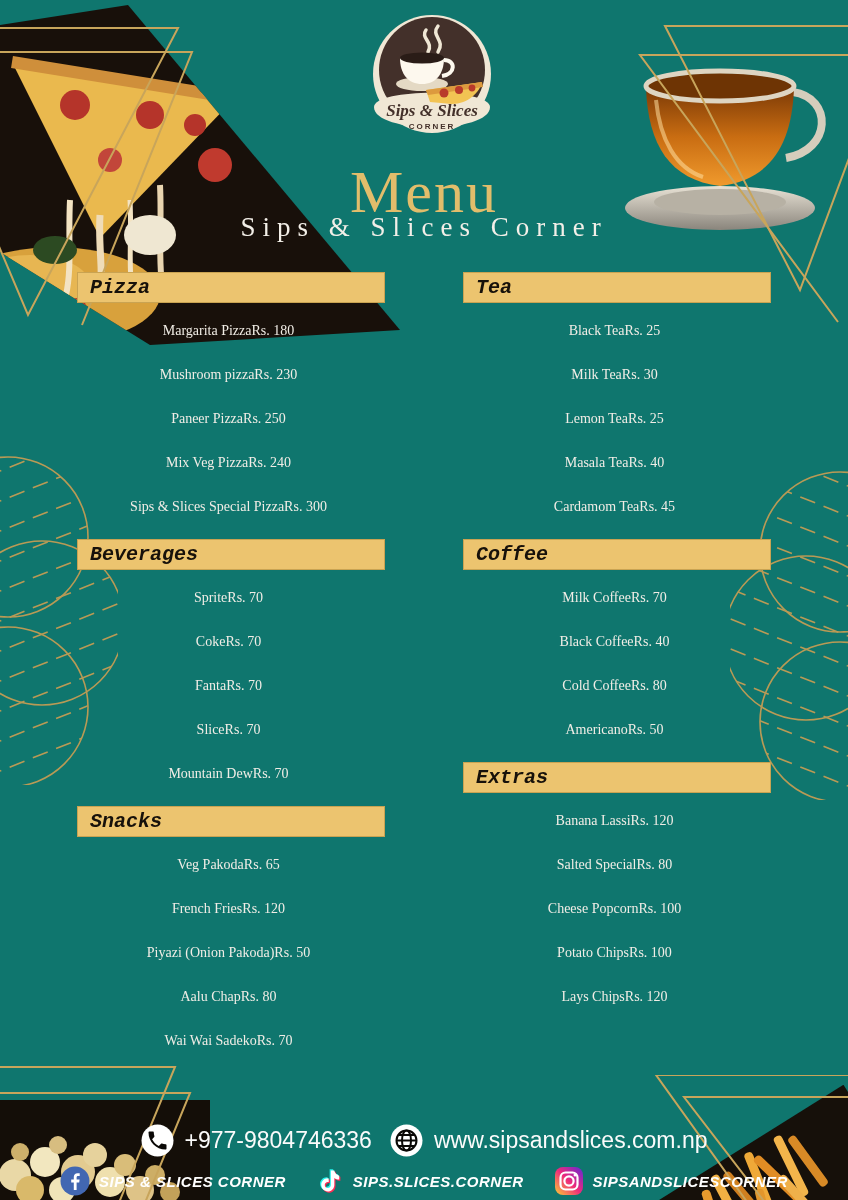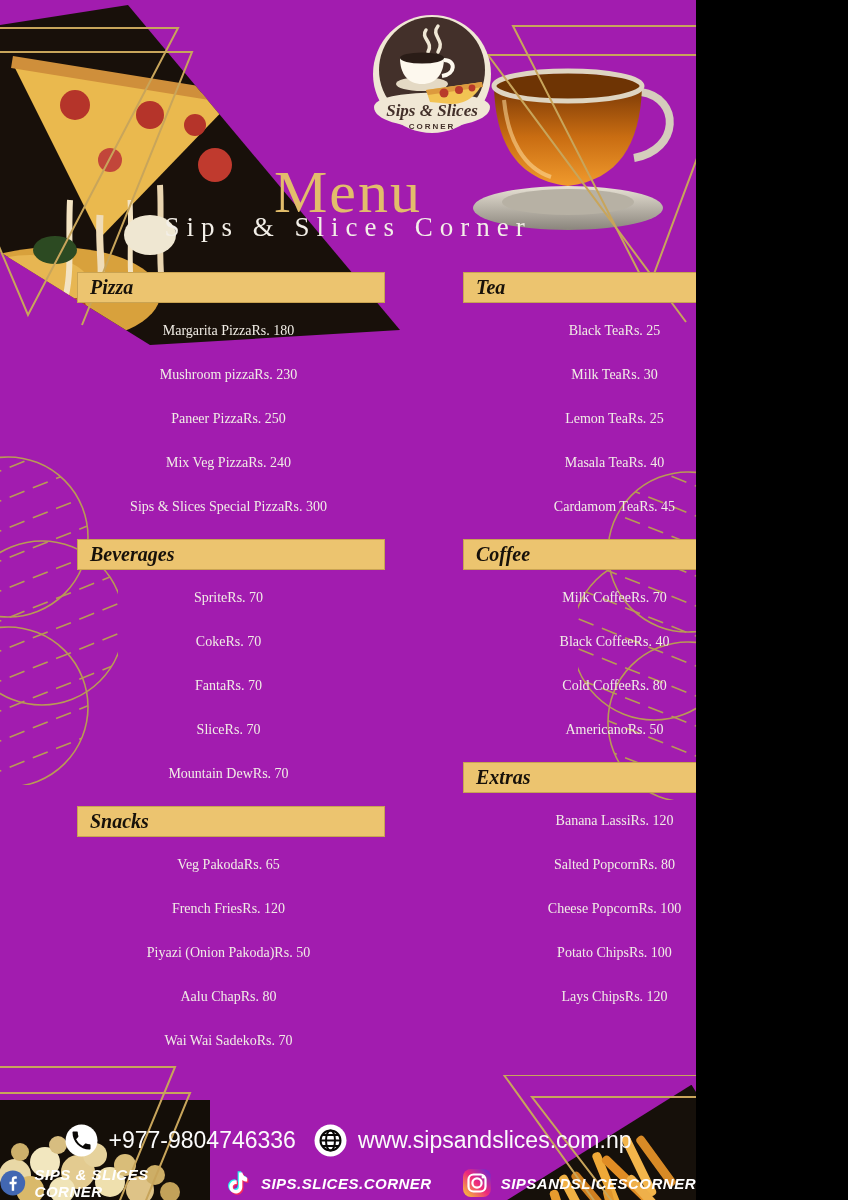--- a/index.html
+++ b/index.html
@@ -1,33 +1,33 @@
 <!DOCTYPE html>
 <html><head>
 <meta charset="utf-8">
 <style>
   html,body{margin:0;padding:0;background:#000;}
-  .page{position:relative;width:696px;height:1200px;background:#a21caf;overflow:hidden;
+  .page{position:relative;width:848px;height:1200px;background:#0f766e;overflow:hidden;
         font-family:"Liberation Serif",serif;}
   
   .deco{position:absolute;pointer-events:none;}
   .gold-line{stroke:#c8a55b;stroke-width:2;fill:none;}
   
   .logo{position:absolute;left:364px;top:12px;width:136px;height:132px;}
   .page-title{position:absolute;left:0;right:0;top:142px;text-align:center;
               font-size:60px;color:#e2bd6b;letter-spacing:2px;margin-top:16px;}
   .page-subtitle{position:absolute;left:0;right:0;top:212px;text-align:center;
                  font-size:27px;color:#f3efe8;letter-spacing:7px;}
   
   .columns{position:absolute;top:272px;left:77px;width:694px;display:flex;gap:78px;}
   .col{width:308px;}
   .section{margin-bottom:10px;}
   .sec-bar{height:31px;background:#ecc46f;border:1px solid #c9a352;box-sizing:border-box;
            display:flex;align-items:center;padding:0 12px;margin-bottom:6px;}
-  .sec-title{font-style:italic;font-weight:bold;font-size:20px;color:#17110a;}
+  .sec-title{font-style:italic;font-weight:bold;font-size:20px;color:#17110a;font-family:Liberation Mono, monospace;}
   .row{height:44px;display:flex;justify-content:center;align-items:center;
        padding:0 14px 0 9px;color:#f1ede6;font-size:14px;}
   .item-price{white-space:nowrap;}
   
   .contact-row{position:absolute;top:1124px;left:0;right:0;display:flex;justify-content:center;
                align-items:center;gap:18px;font-family:"Liberation Sans",sans-serif;
                font-size:23px;color:#fbfbfb;}
   .contact-item{display:flex;align-items:center;gap:11px;}
   .social-row{position:absolute;top:1166px;left:0;right:0;display:flex;justify-content:center;
               align-items:center;gap:30px;font-family:"Liberation Sans",sans-serif;
@@ -383,21 +383,21 @@
       <div class="sec-bar">
         <span class="sec-title">Extras</span>
       </div>
       <div class="rows">
     <div class="row">
       <span class="item-name">Banana Lassi</span>
       <span class="item-price">Rs. 120</span>
     </div>
 
     <div class="row">
-      <span class="item-name">Salted Popcorn</span>
+      <span class="item-name">Salted Special</span>
       <span class="item-price">Rs. 80</span>
     </div>
 
     <div class="row">
       <span class="item-name">Cheese Popcorn</span>
       <span class="item-price">Rs. 100</span>
     </div>
 
     <div class="row">
       <span class="item-name">Potato Chips</span>

